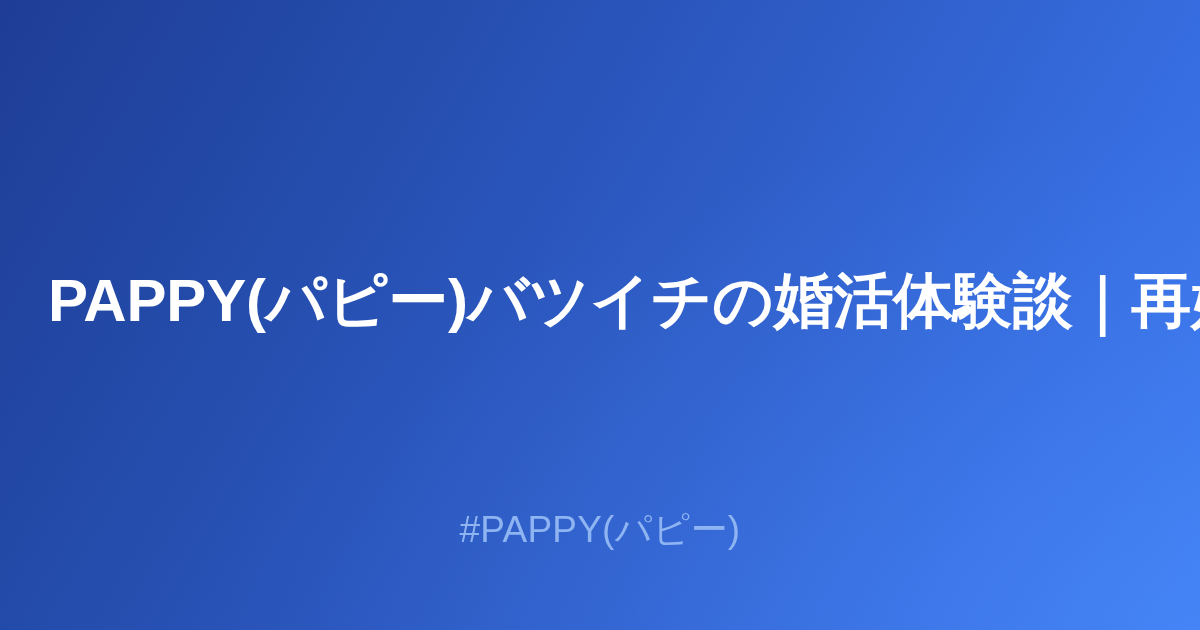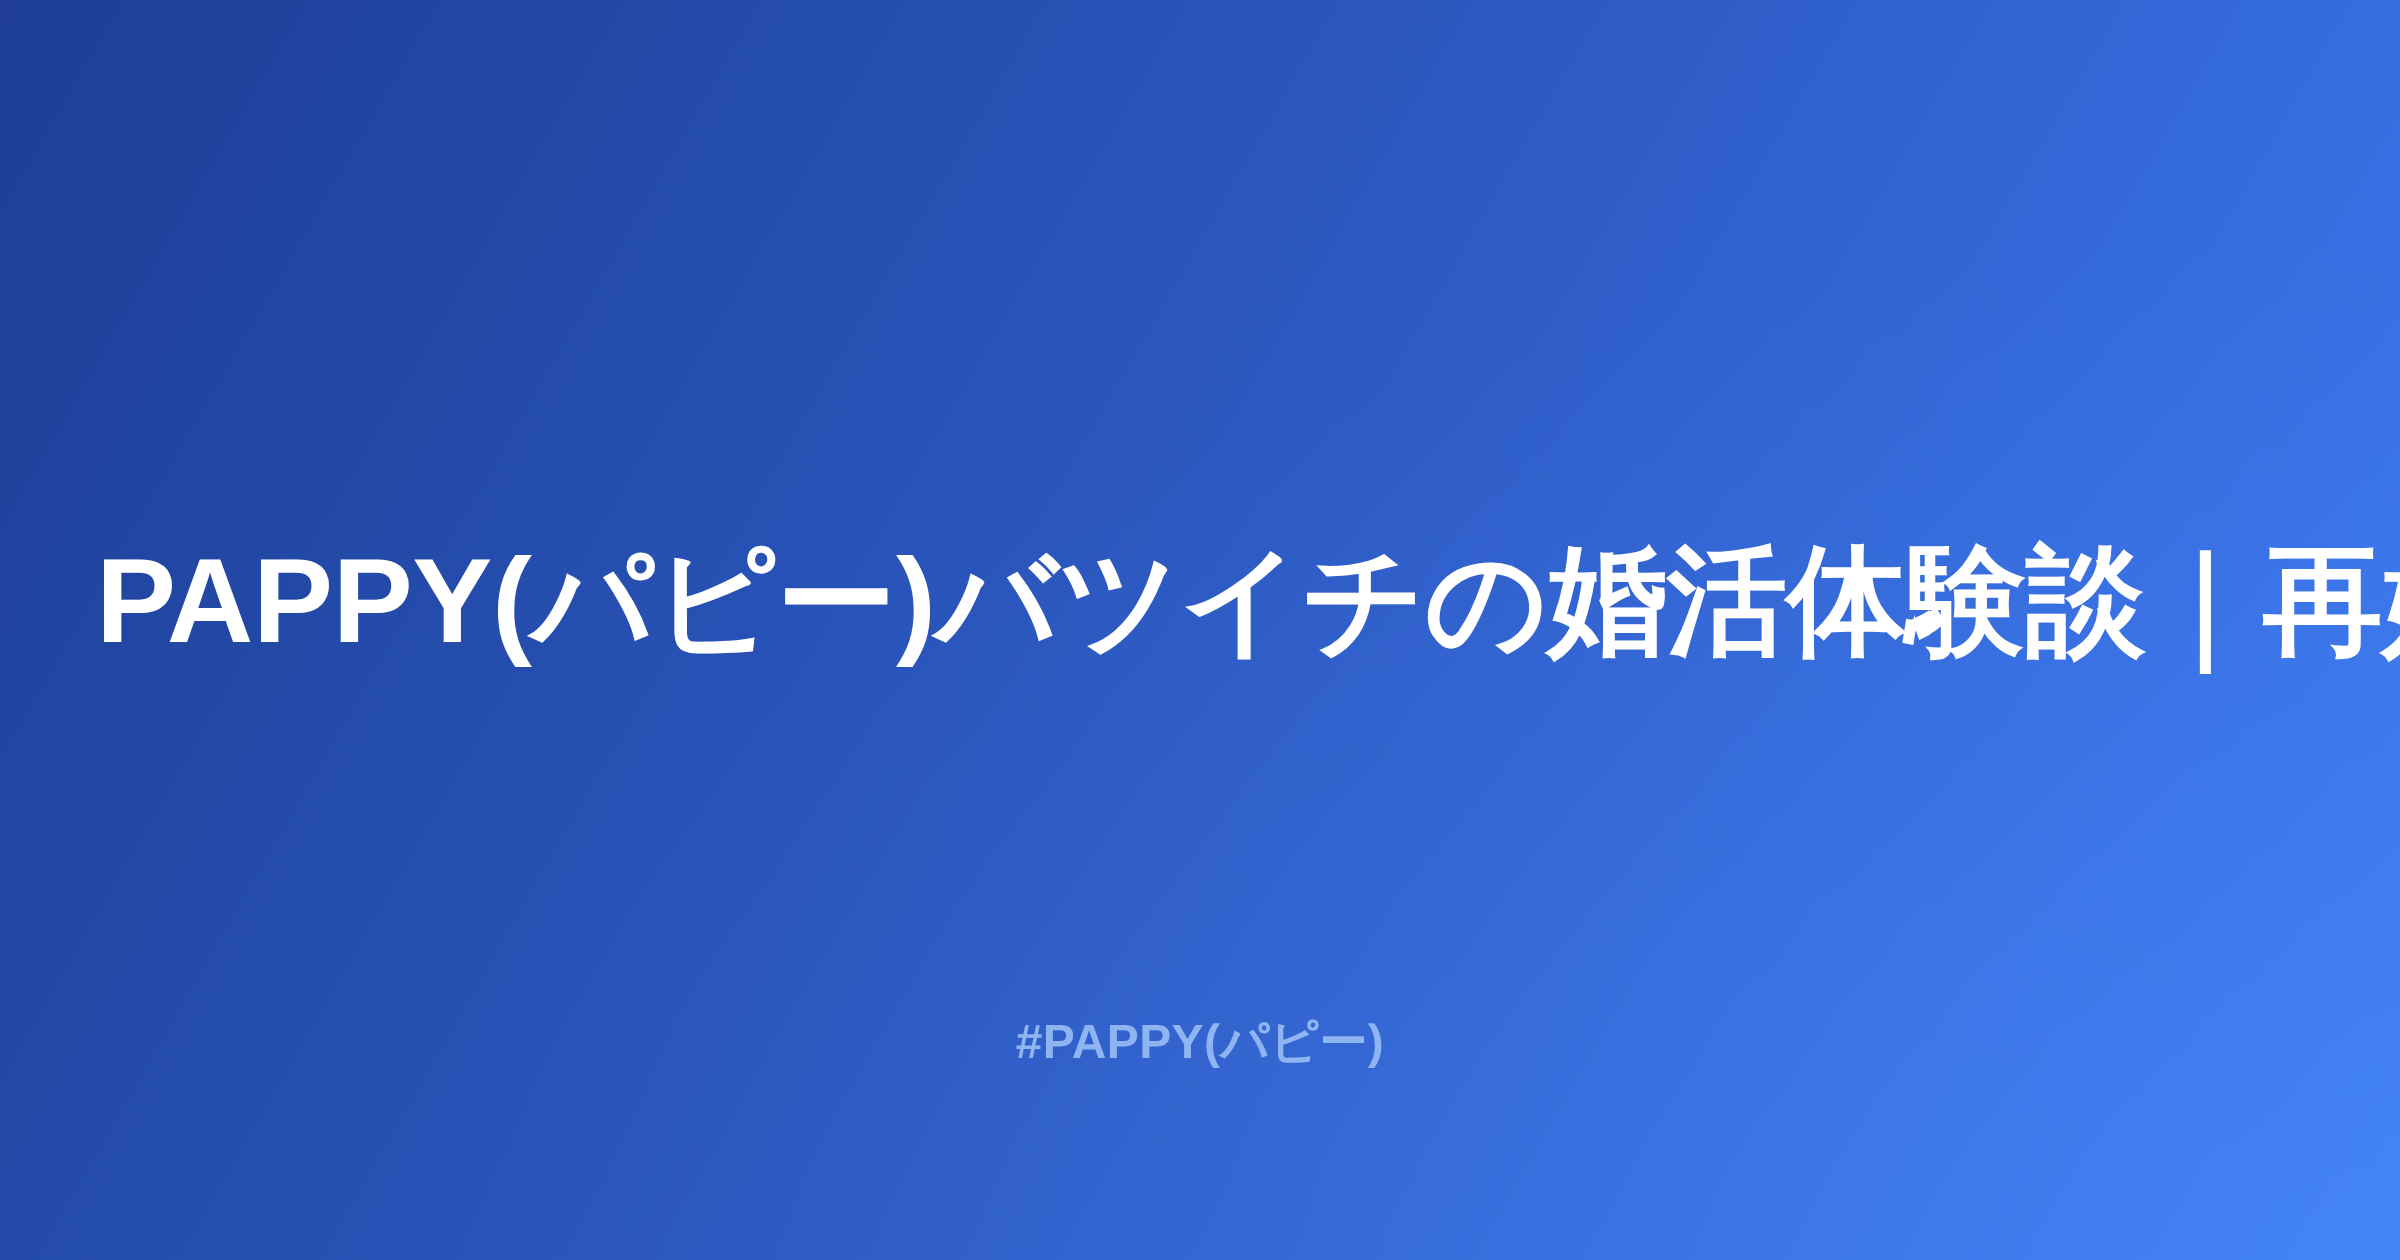--- a/index.html
+++ b/index.html
@@ -80,22 +80,22 @@
     right: 0;
     top: 508px;
     text-align: center;
     z-index: 2;
   }
 
   .og-subtitle {
     margin: 0;
     display: inline-block;
     color: #8fb4f2;
-    font-size: 24px;
-    font-weight: 700;
+    font-size: 37px;
+    font-weight: 400;
     line-height: 1.2;
     letter-spacing: 0.2px;
     white-space: nowrap;
   }
 </style>
 </head>
 <body>
 
 <div class="og-card">
 

